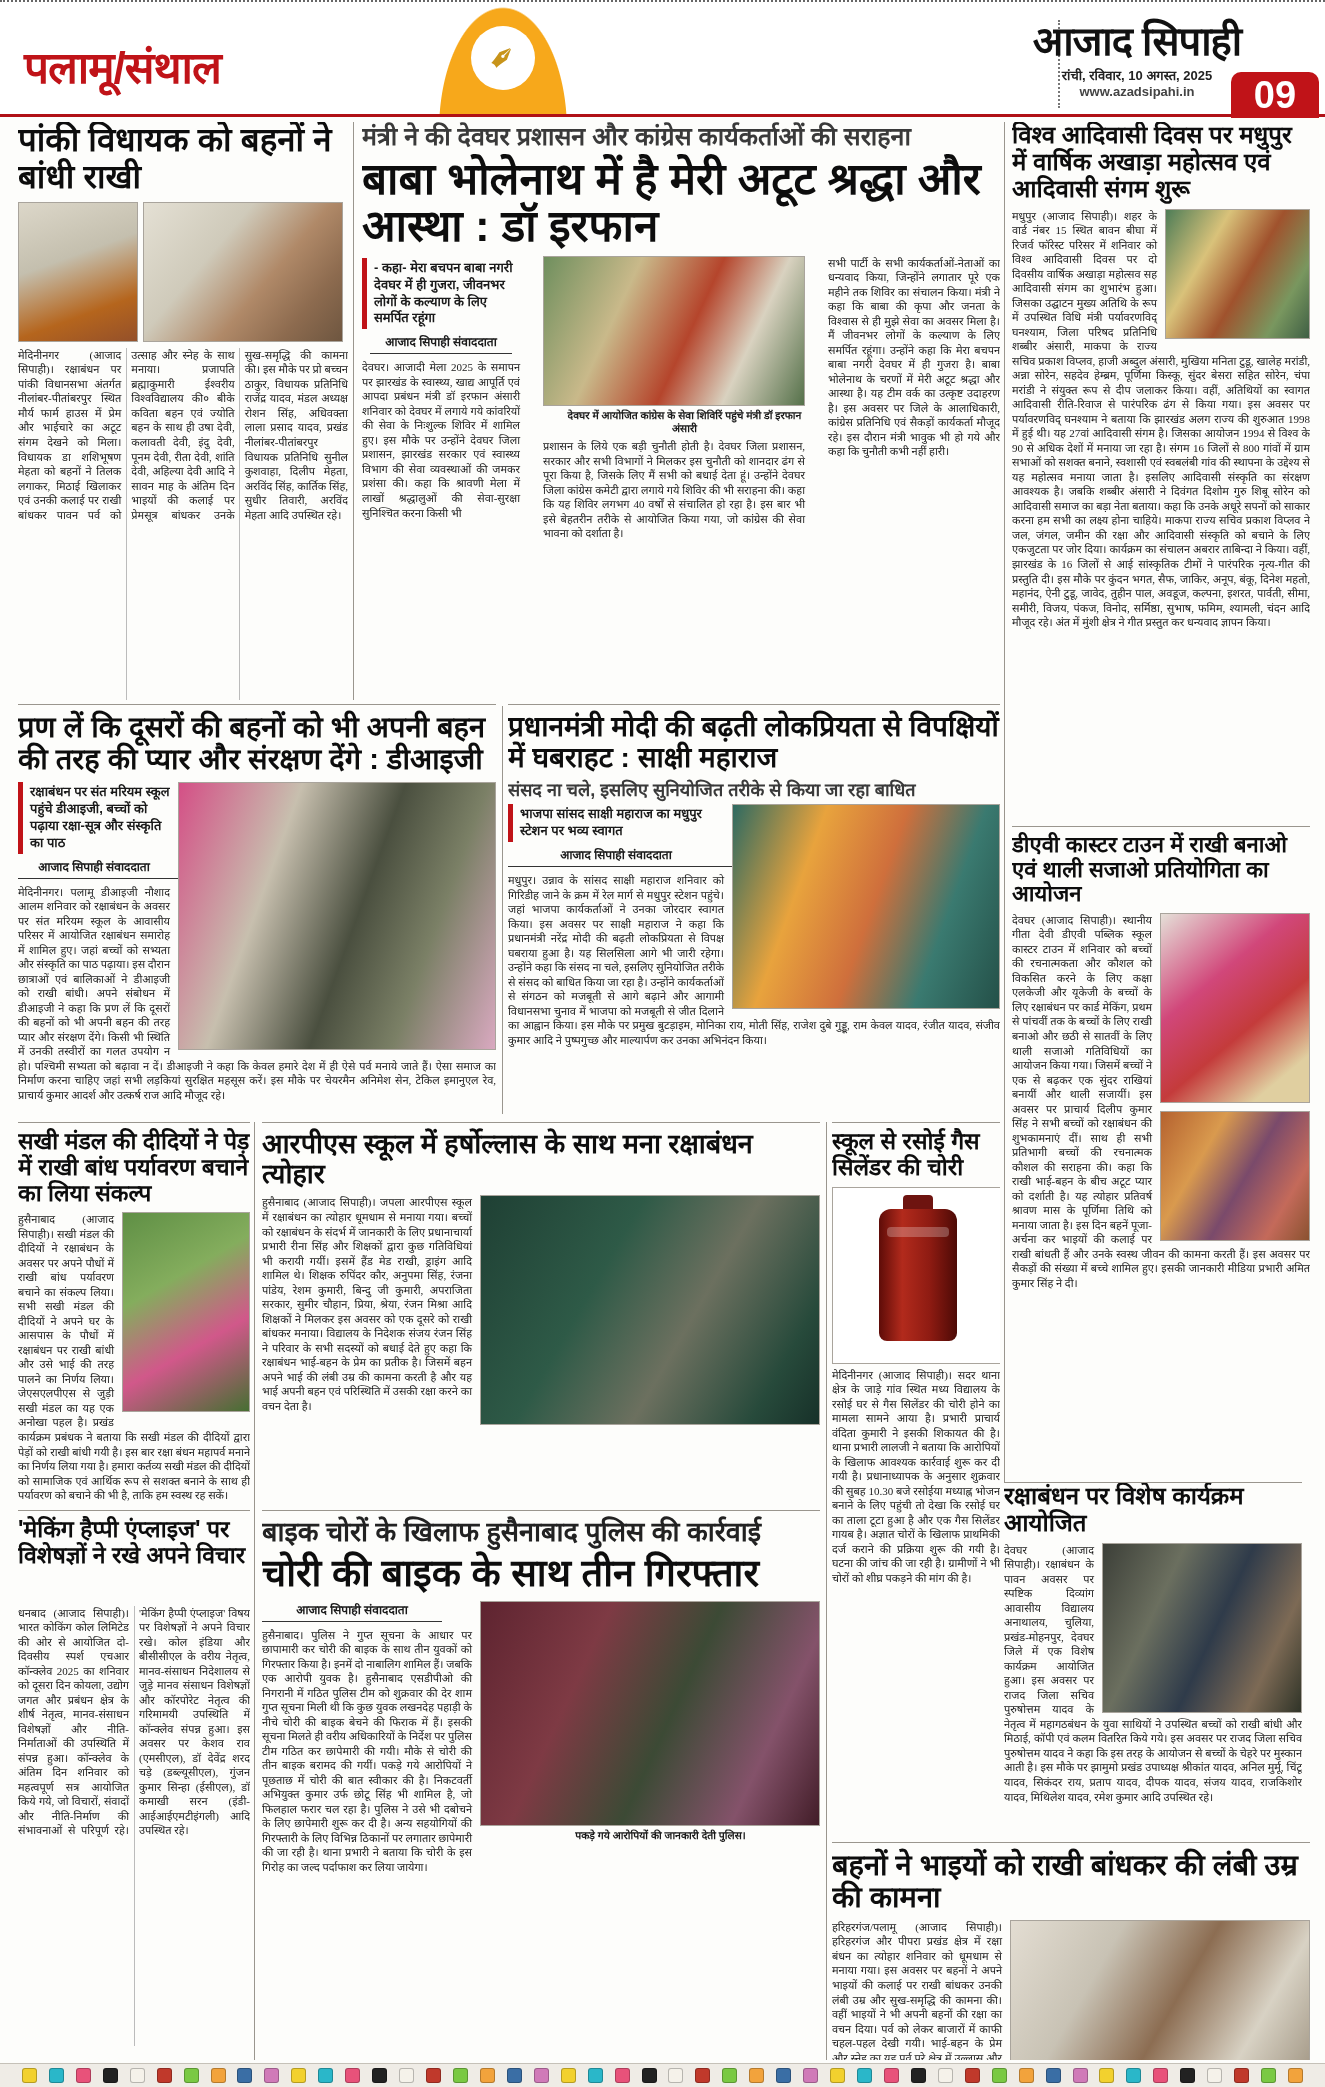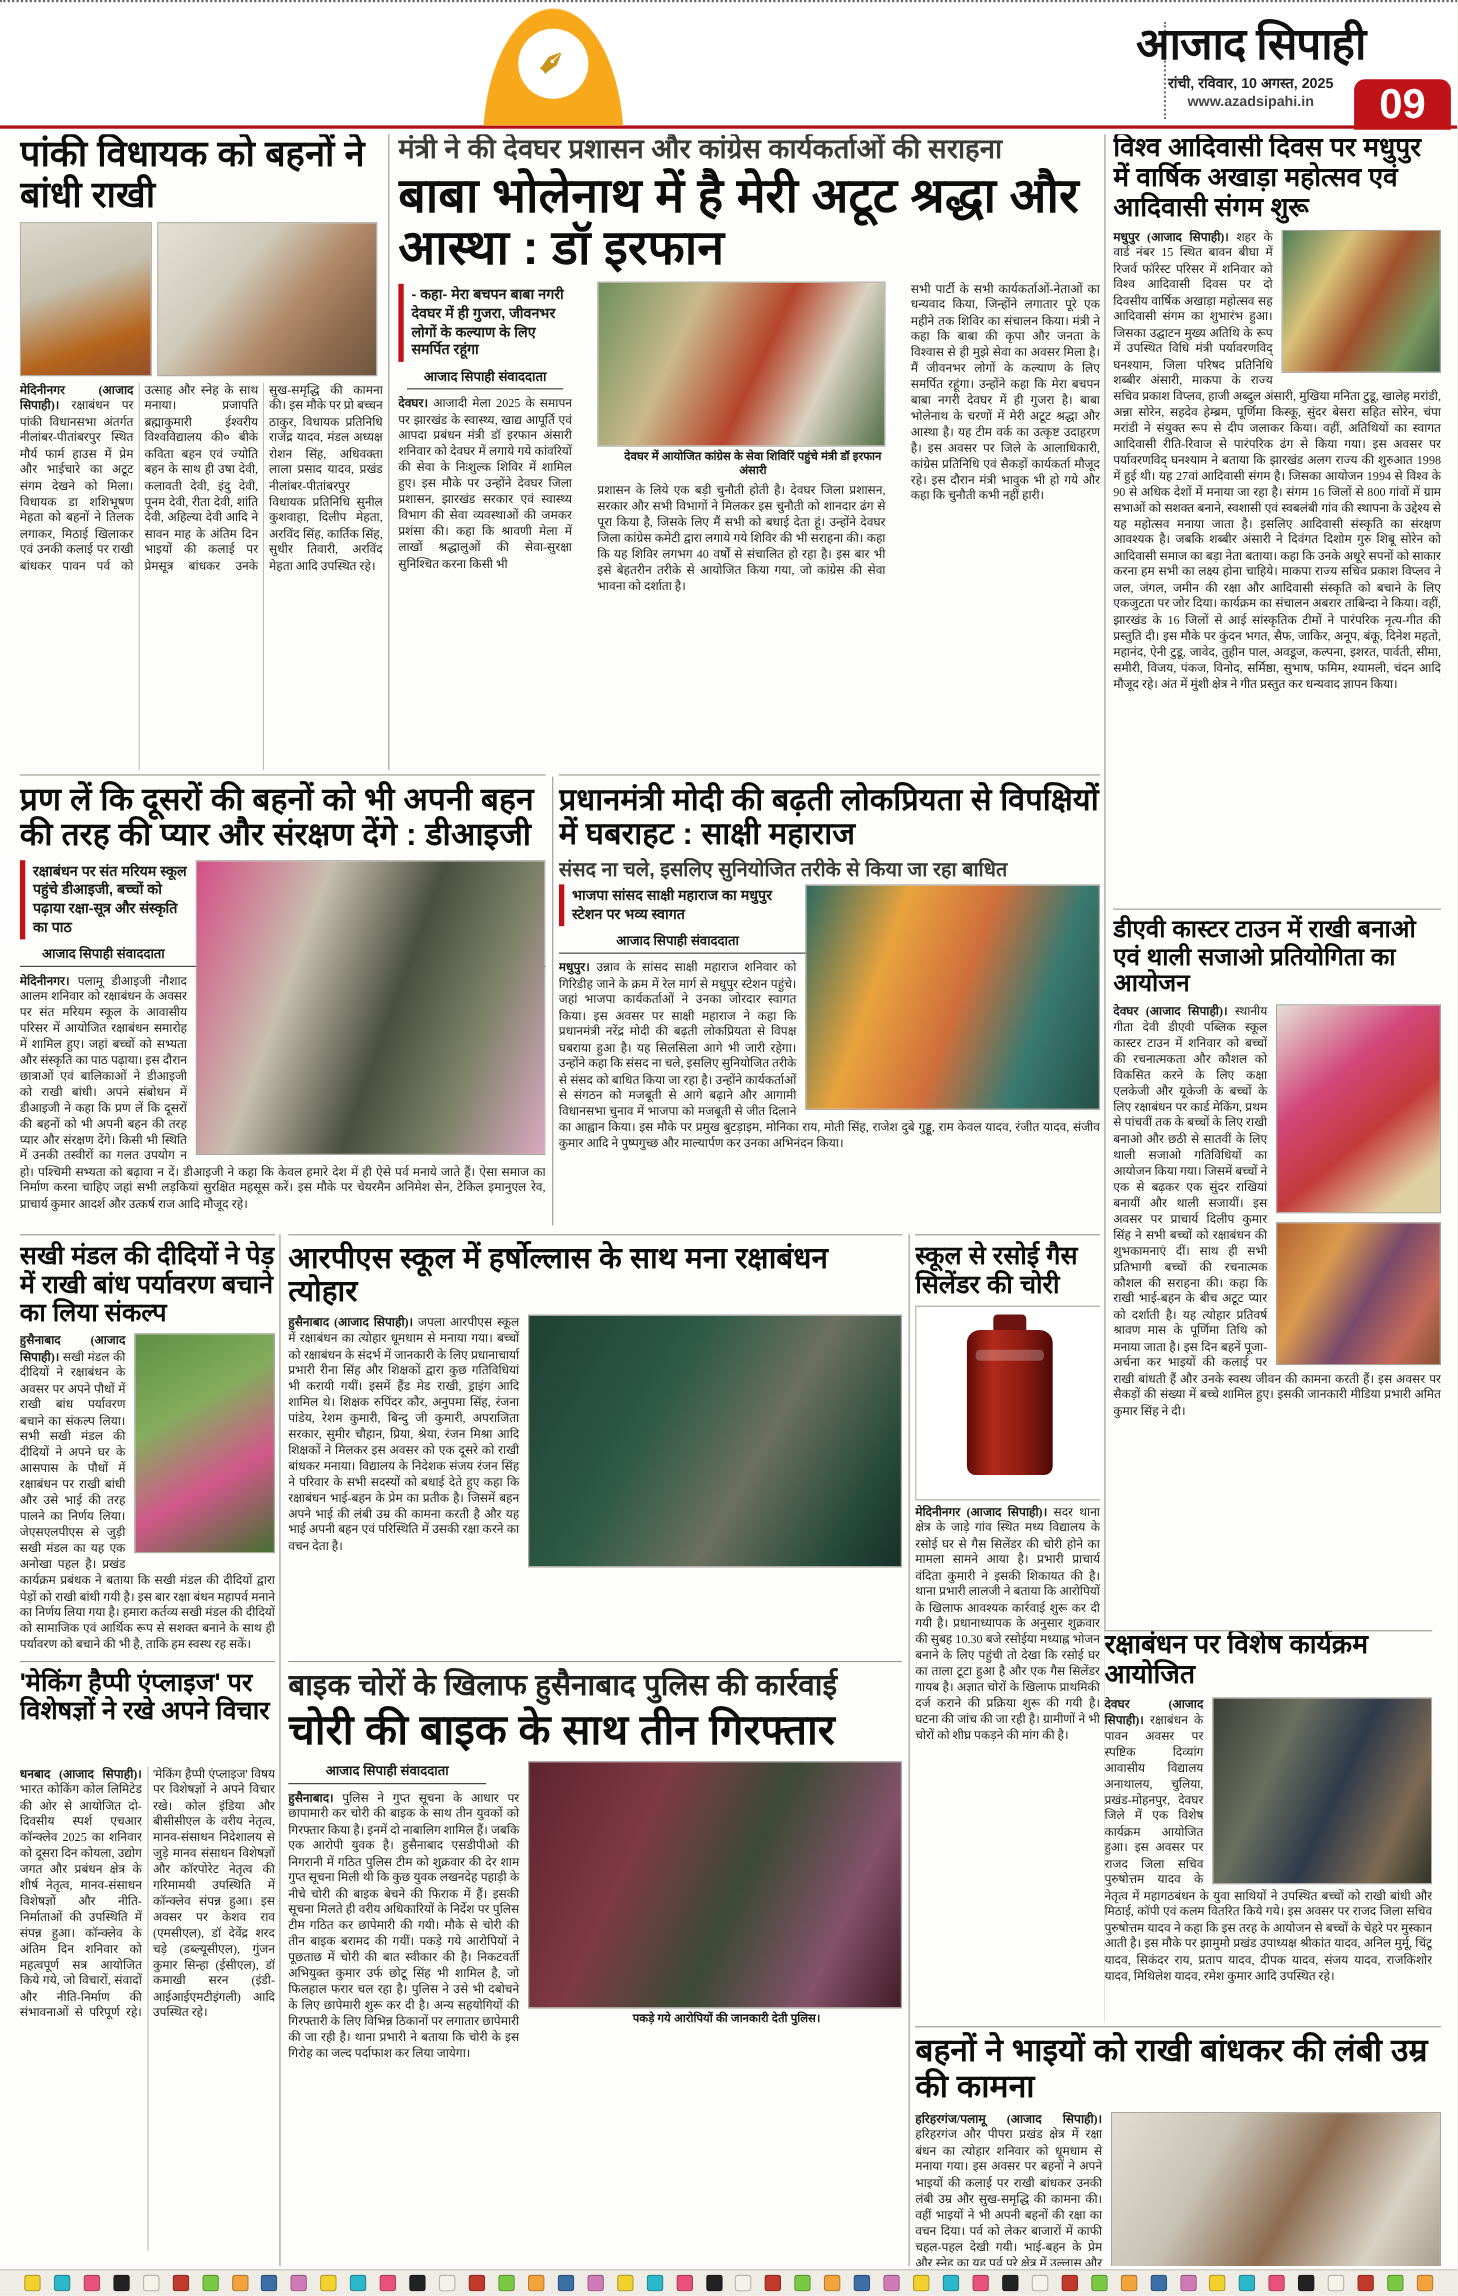--- a/index.html
+++ b/index.html
@@ -26,21 +26,21 @@
        font-weight:bold;font-size:38px;display:flex;align-items:center;justify-content:center;}
   
   .art{position:absolute;box-sizing:border-box;overflow:hidden;background:#fdfdfb;}
   .hl{font-family:"Liberation Sans","DejaVu Sans",sans-serif;font-weight:bold;color:#0d0d0d;line-height:1.12;margin:0 0 6px 0;}
   .kick{font-family:"Liberation Sans","DejaVu Sans",sans-serif;font-weight:bold;color:#3a3a3a;line-height:1.15;margin:0 0 4px 0;}
   .bullet{border-left:5px solid #c01318;padding:2px 0 2px 7px;font-weight:bold;font-size:13px;line-height:1.3;margin:2px 0 4px 0;
        font-family:"Liberation Sans","DejaVu Sans",sans-serif;}
   .byline{font-weight:bold;text-align:center;font-size:12px;border-bottom:1.5px solid #333;
        padding-bottom:3px;margin:2px 8px 6px 8px;font-family:"Liberation Sans","DejaVu Sans",sans-serif;}
   .body-t{font-size:11px;line-height:1.32;text-align:justify;}
-  .body-t b{font-weight:bold;}
+  .body-t b{font-weight:normal;}
   .cols3{column-count:3;column-gap:10px;column-rule:1px solid #bbb;}
   .cols2{column-count:2;column-gap:10px;column-rule:1px solid #bbb;margin-top:37px;}
   .caption{font-size:10.5px;font-weight:bold;text-align:center;line-height:1.25;margin-top:3px;
        font-family:"Liberation Sans","DejaVu Sans",sans-serif;margin-left:21px;}
   
   .photo{border:1px solid #a9a49c;box-sizing:border-box;background:#c9c4ba;position:relative;overflow:hidden;}
   .ph-tilak{background:linear-gradient(130deg,#e4e0d4 0%,#cfcaba 35%,#b08968 60%,#8d6b4f 80%,#6e5640 100%);}
   .ph-woman{background:linear-gradient(160deg,#dcd7c9 0%,#c4bfae 40%,#b5651d 75%,#94502a 100%);}
   .ph-sewa{background:linear-gradient(115deg,#6f8f5e 0%,#c9b98a 30%,#b5452c 55%,#d9d2c0 75%,#55714a 100%);}
   .ph-tribal{background:linear-gradient(120deg,#4e7d57 0%,#d9c27a 30%,#a0522d 55%,#79975f 80%,#3f5f44 100%);}
@@ -65,20 +65,21 @@
   #foot span{width:13px;height:13px;border-radius:3px;display:inline-block;border:1px solid rgba(0,0,0,.25);}
   .fl-r{float:right;margin:0 0 4px 8px;}
   .fl-r2{float:right;margin:0 0 4px 8px;width:200px;}
 </style>
 </head>
 <body>
 
 <div id="page">
 
   <div id="hdr">
+    <div class="section-title">पलामू/संथाल</div>
     <div class="logo-badge">
       <div class="logo-circle">
         <span class="logo-nib">✒</span>
       </div>
     </div>
     <div class="hdr-dotted"></div>
     <div class="masthead">
       <div class="mh">आजाद सिपाही</div>
       <div class="dt">रांची, रविवार, 10 अगस्त, 2025</div>
       <div class="web">www.azadsipahi.in</div>

